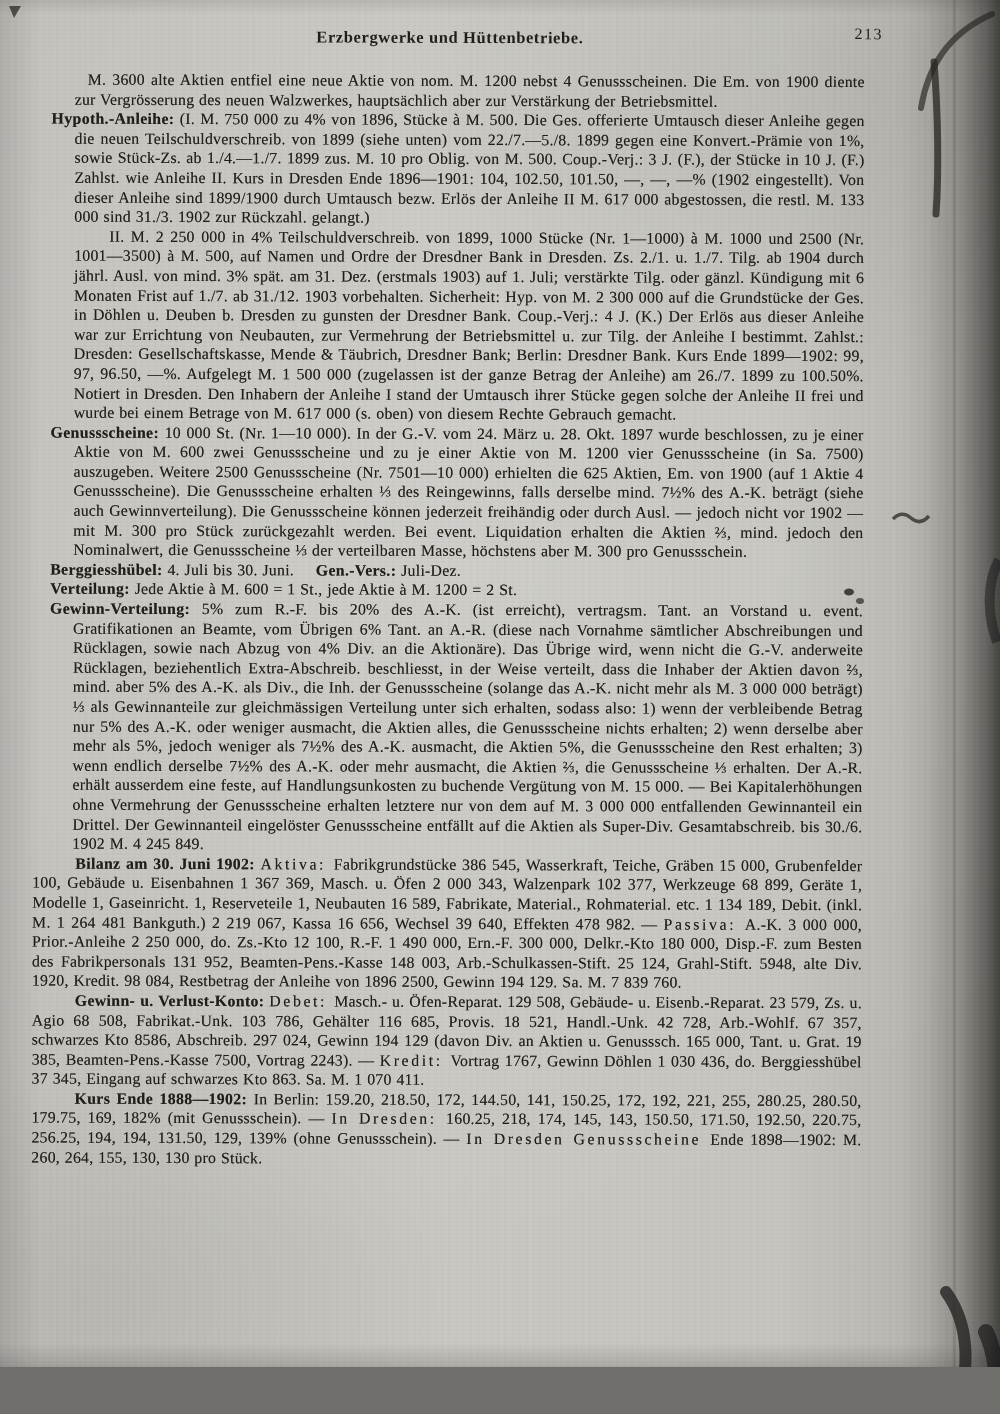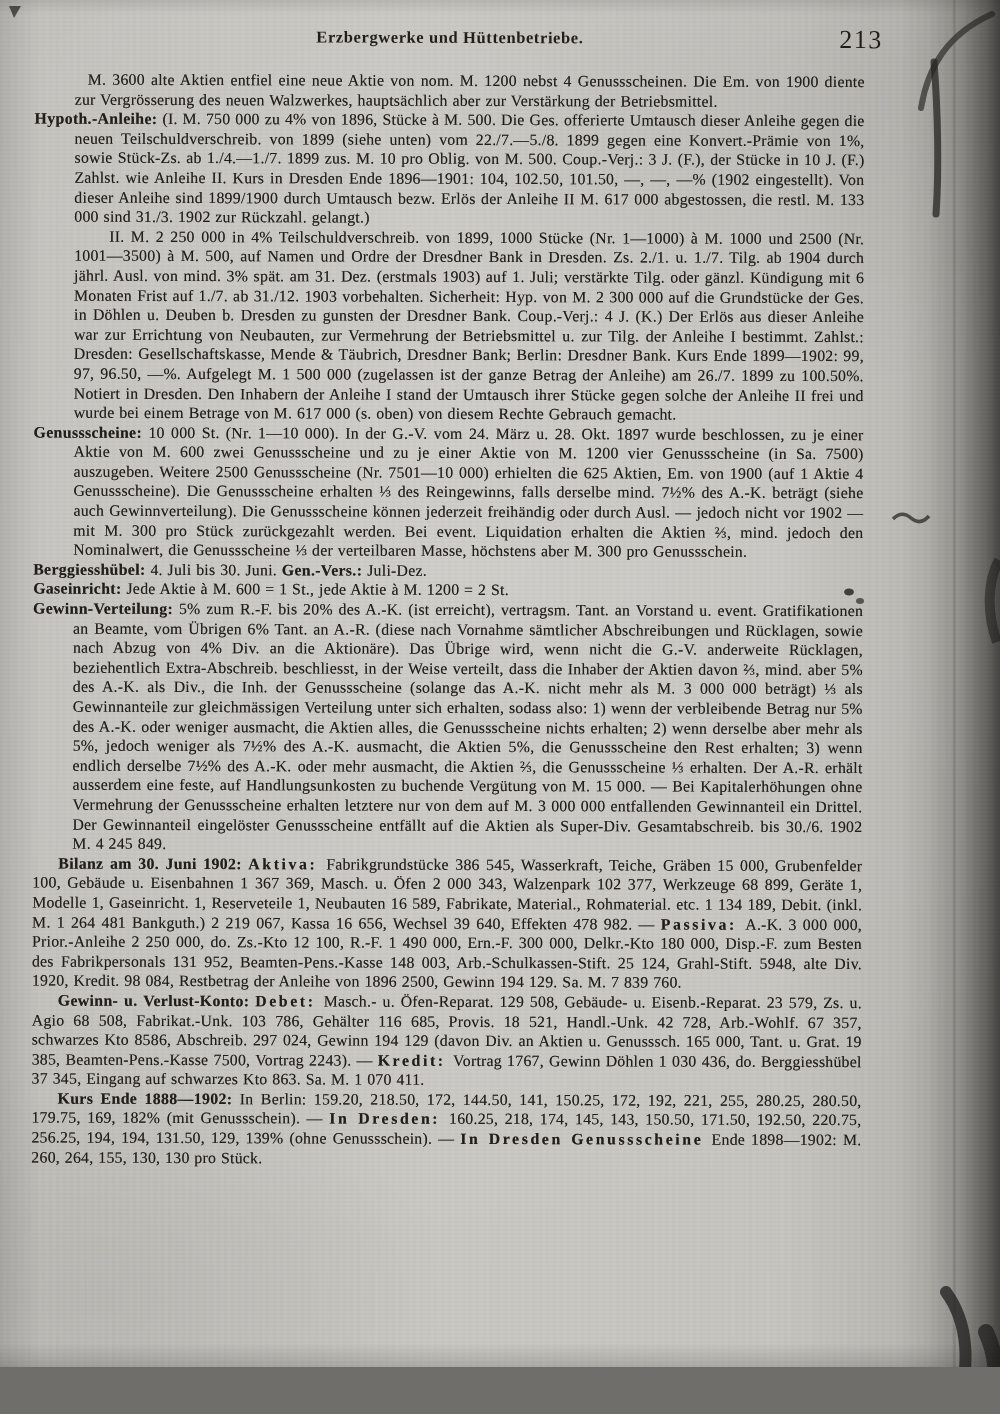--- a/index.html
+++ b/index.html
@@ -47,55 +47,55 @@
     padding: 26px 135px 0 35px;
     transform: rotate(0.18deg); transform-origin: 50% 0;
   }
   .header { position: relative; height: 30px; margin-bottom: 15px; }
   .running-title {
     position: absolute; left: 0; right: 0; top: 2px; text-align: center;
     font-weight: bold; font-size: 16.5px; letter-spacing: 0.6px;
   }
   .page-number {
     position: absolute; right: -18px; top: -2px;
-    font-size: 26px; letter-spacing: 1.5px;
+    font-size: 16px; letter-spacing: 1.5px;
   }
   .body-text {
     font-size: 15.8px; line-height: 19.6px;
     text-align: justify;
     letter-spacing: 0.25px; word-spacing: 0.6px;
     text-shadow: 0 0 0.55px rgba(33,30,26,0.55);
   }
   .para { margin: 0; }
   .para.hang  { padding-left: 40px; text-indent: -40px; }
   .para.cont  { padding-left: 40px; text-indent: 13px; }
   .para.cont2 { padding-left: 40px; text-indent: 35px; }
   .para.flush { text-indent: 26px; }
-  .seg-b  { font-weight: bold; letter-spacing: 0.35px; }
-  .seg-sp { letter-spacing: 2.6px; font-weight: bold; }
+  .seg-b  { font-weight: bold; letter-spacing: 0.35px; margin-left: 17px; }
+  .seg-sp { letter-spacing: 2.6px; }
   .artifacts { position: absolute; inset: 0; pointer-events: none; }
 </style>
 </head>
 <body>
 
 <div class="page">
   <div class="paper-texture"></div>
 
   <div class="content">
     <div class="header">
       <span class="running-title">Erzbergwerke und Hüttenbetriebe.</span>
       <span class="page-number">213</span>
     </div>
     <div class="body-text" id="body-text">
         <p class="para cont"><span class="seg-n">M. 3600 alte Aktien entfiel eine neue Aktie von nom. M. 1200 nebst 4 Genussscheinen. Die Em. von 1900 diente zur Vergrösserung des neuen Walzwerkes, hauptsächlich aber zur Verstärkung der Betriebsmittel.</span></p>
         <p class="para hang"><span class="seg-b">Hypoth.-Anleihe: </span><span class="seg-n">(I. M. 750 000 zu 4% von 1896, Stücke à M. 500. Die Ges. offerierte Umtausch dieser Anleihe gegen die neuen Teilschuldverschreib. von 1899 (siehe unten) vom 22./7.—5./8. 1899 gegen eine Konvert.-Prämie von 1%, sowie Stück-Zs. ab 1./4.—1./7. 1899 zus. M. 10 pro Oblig. von M. 500. Coup.-Verj.: 3 J. (F.), der Stücke in 10 J. (F.) Zahlst. wie Anleihe II. Kurs in Dresden Ende 1896—1901: 104, 102.50, 101.50, —, —, —% (1902 eingestellt). Von dieser Anleihe sind 1899/1900 durch Umtausch bezw. Erlös der Anleihe II M. 617 000 abgestossen, die restl. M. 133 000 sind 31./3. 1902 zur Rückzahl. gelangt.)</span></p>
         <p class="para cont2"><span class="seg-n">II. M. 2 250 000 in 4% Teilschuldverschreib. von 1899, 1000 Stücke (Nr. 1—1000) à M. 1000 und 2500 (Nr. 1001—3500) à M. 500, auf Namen und Ordre der Dresdner Bank in Dresden. Zs. 2./1. u. 1./7. Tilg. ab 1904 durch jährl. Ausl. von mind. 3% spät. am 31. Dez. (erstmals 1903) auf 1. Juli; verstärkte Tilg. oder gänzl. Kündigung mit 6 Monaten Frist auf 1./7. ab 31./12. 1903 vorbehalten. Sicherheit: Hyp. von M. 2 300 000 auf die Grundstücke der Ges. in Döhlen u. Deuben b. Dresden zu gunsten der Dresdner Bank. Coup.-Verj.: 4 J. (K.) Der Erlös aus dieser Anleihe war zur Errichtung von Neubauten, zur Vermehrung der Betriebsmittel u. zur Tilg. der Anleihe I bestimmt. Zahlst.: Dresden: Gesellschaftskasse, Mende &amp; Täubrich, Dresdner Bank; Berlin: Dresdner Bank. Kurs Ende 1899—1902: 99, 97, 96.50, —%. Aufgelegt M. 1 500 000 (zugelassen ist der ganze Betrag der Anleihe) am 26./7. 1899 zu 100.50%. Notiert in Dresden. Den Inhabern der Anleihe I stand der Umtausch ihrer Stücke gegen solche der Anleihe II frei und wurde bei einem Betrage von M. 617 000 (s. oben) von diesem Rechte Gebrauch gemacht.</span></p>
         <p class="para hang"><span class="seg-b">Genussscheine: </span><span class="seg-n">10 000 St. (Nr. 1—10 000). In der G.-V. vom 24. März u. 28. Okt. 1897 wurde beschlossen, zu je einer Aktie von M. 600 zwei Genussscheine und zu je einer Aktie von M. 1200 vier Genussscheine (in Sa. 7500) auszugeben. Weitere 2500 Genussscheine (Nr. 7501—10 000) erhielten die 625 Aktien, Em. von 1900 (auf 1 Aktie 4 Genussscheine). Die Genussscheine erhalten ⅓ des Reingewinns, falls derselbe mind. 7½% des A.-K. beträgt (siehe auch Gewinnverteilung). Die Genussscheine können jederzeit freihändig oder durch Ausl. — jedoch nicht vor 1902 — mit M. 300 pro Stück zurückgezahlt werden. Bei event. Liquidation erhalten die Aktien ⅔, mind. jedoch den Nominalwert, die Genussscheine ⅓ der verteilbaren Masse, höchstens aber M. 300 pro Genussschein.</span></p>
         <p class="para hang"><span class="seg-b">Berggiesshübel: </span><span class="seg-n">4. Juli bis 30. Juni. </span><span class="seg-b">Gen.-Vers.: </span><span class="seg-n">Juli-Dez.</span></p>
-        <p class="para hang"><span class="seg-b">Gaseinricht: </span><span class="seg-n">Jede Aktie à M. 600 = 1 St., jede Aktie à M. 1200 = 2 St.</span></p>
+        <p class="para hang"><span class="seg-b">Verteilung: </span><span class="seg-n">Jede Aktie à M. 600 = 1 St., jede Aktie à M. 1200 = 2 St.</span></p>
         <p class="para hang"><span class="seg-b">Gewinn-Verteilung: </span><span class="seg-n">5% zum R.-F. bis 20% des A.-K. (ist erreicht), vertragsm. Tant. an Vorstand u. event. Gratifikationen an Beamte, vom Übrigen 6% Tant. an A.-R. (diese nach Vornahme sämtlicher Abschreibungen und Rücklagen, sowie nach Abzug von 4% Div. an die Aktionäre). Das Übrige wird, wenn nicht die G.-V. anderweite Rücklagen, beziehentlich Extra-Abschreib. beschliesst, in der Weise verteilt, dass die Inhaber der Aktien davon ⅔, mind. aber 5% des A.-K. als Div., die Inh. der Genussscheine (solange das A.-K. nicht mehr als M. 3 000 000 beträgt) ⅓ als Gewinnanteile zur gleichmässigen Verteilung unter sich erhalten, sodass also: 1) wenn der verbleibende Betrag nur 5% des A.-K. oder weniger ausmacht, die Aktien alles, die Genussscheine nichts erhalten; 2) wenn derselbe aber mehr als 5%, jedoch weniger als 7½% des A.-K. ausmacht, die Aktien 5%, die Genussscheine den Rest erhalten; 3) wenn endlich derselbe 7½% des A.-K. oder mehr ausmacht, die Aktien ⅔, die Genussscheine ⅓ erhalten. Der A.-R. erhält ausserdem eine feste, auf Handlungsunkosten zu buchende Vergütung von M. 15 000. — Bei Kapitalerhöhungen ohne Vermehrung der Genussscheine erhalten letztere nur von dem auf M. 3 000 000 entfallenden Gewinnanteil ein Drittel. Der Gewinnanteil eingelöster Genussscheine entfällt auf die Aktien als Super-Div. Gesamtabschreib. bis 30./6. 1902 M. 4 245 849.</span></p>
         <p class="para flush"><span class="seg-b">Bilanz am 30. Juni 1902: </span><span class="seg-sp">Aktiva: </span><span class="seg-n">Fabrikgrundstücke 386 545, Wasserkraft, Teiche, Gräben 15 000, Grubenfelder 100, Gebäude u. Eisenbahnen 1 367 369, Masch. u. Öfen 2 000 343, Walzenpark 102 377, Werkzeuge 68 899, Geräte 1, Modelle 1, Gaseinricht. 1, Reserveteile 1, Neubauten 16 589, Fabrikate, Material., Rohmaterial. etc. 1 134 189, Debit. (inkl. M. 1 264 481 Bankguth.) 2 219 067, Kassa 16 656, Wechsel 39 640, Effekten 478 982. — </span><span class="seg-sp">Passiva: </span><span class="seg-n">A.-K. 3 000 000, Prior.-Anleihe 2 250 000, do. Zs.-Kto 12 100, R.-F. 1 490 000, Ern.-F. 300 000, Delkr.-Kto 180 000, Disp.-F. zum Besten des Fabrikpersonals 131 952, Beamten-Pens.-Kasse 148 003, Arb.-Schulkassen-Stift. 25 124, Grahl-Stift. 5948, alte Div. 1920, Kredit. 98 084, Restbetrag der Anleihe von 1896 2500, Gewinn 194 129. Sa. M. 7 839 760.</span></p>
         <p class="para flush"><span class="seg-b">Gewinn- u. Verlust-Konto: </span><span class="seg-sp">Debet: </span><span class="seg-n">Masch.- u. Öfen-Reparat. 129 508, Gebäude- u. Eisenb.-Reparat. 23 579, Zs. u. Agio 68 508, Fabrikat.-Unk. 103 786, Gehälter 116 685, Provis. 18 521, Handl.-Unk. 42 728, Arb.-Wohlf. 67 357, schwarzes Kto 8586, Abschreib. 297 024, Gewinn 194 129 (davon Div. an Aktien u. Genusssch. 165 000, Tant. u. Grat. 19 385, Beamten-Pens.-Kasse 7500, Vortrag 2243). — </span><span class="seg-sp">Kredit: </span><span class="seg-n">Vortrag 1767, Gewinn Döhlen 1 030 436, do. Berggiesshübel 37 345, Eingang auf schwarzes Kto 863. Sa. M. 1 070 411.</span></p>
         <p class="para flush"><span class="seg-b">Kurs Ende 1888—1902: </span><span class="seg-n">In Berlin: 159.20, 218.50, 172, 144.50, 141, 150.25, 172, 192, 221, 255, 280.25, 280.50, 179.75, 169, 182% (mit Genussschein). — </span><span class="seg-sp">In Dresden: </span><span class="seg-n">160.25, 218, 174, 145, 143, 150.50, 171.50, 192.50, 220.75, 256.25, 194, 194, 131.50, 129, 139% (ohne Genussschein). — </span><span class="seg-sp">In Dresden Genussscheine </span><span class="seg-n">Ende 1898—1902: M. 260, 264, 155, 130, 130 pro Stück.</span></p>
       </div>
   </div>
 
   <svg class="artifacts" width="1000" height="1414" viewBox="0 0 1000 1414">
     <path d="M 921,108 C 928,66 948,34 992,14" stroke="#2e2c29" stroke-width="6" fill="none" opacity="0.7" stroke-linecap="round"></path>
     <path d="M 934,62 C 938,112 939,172 936,214" stroke="#262421" stroke-width="7" fill="none" opacity="0.75" stroke-linecap="round"></path>

